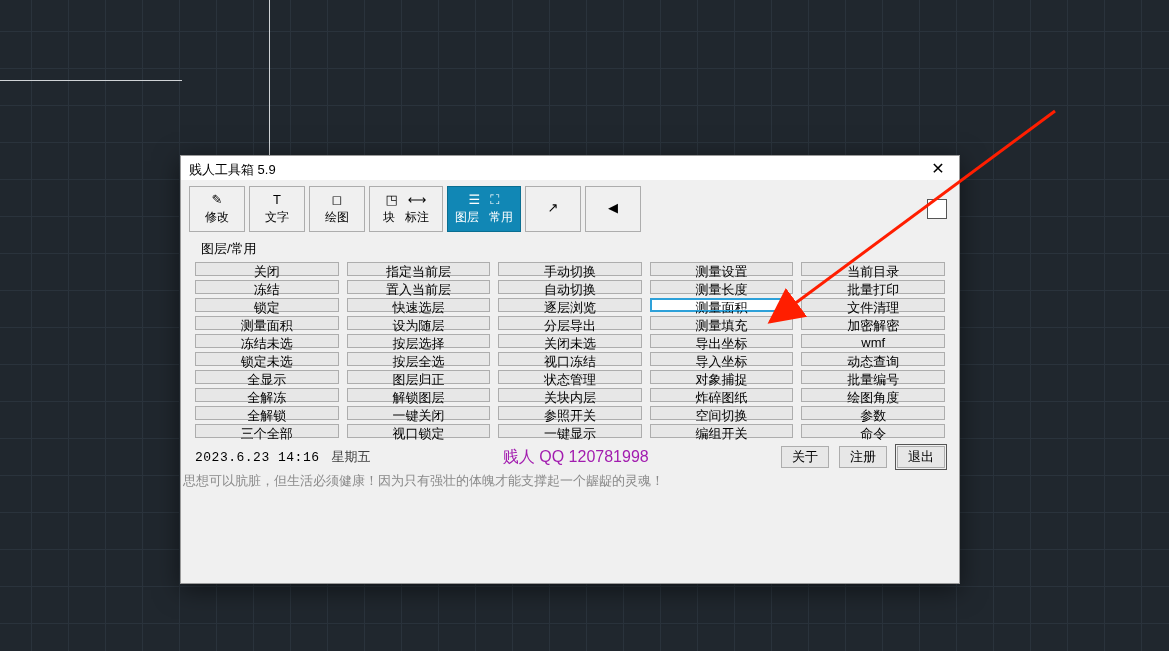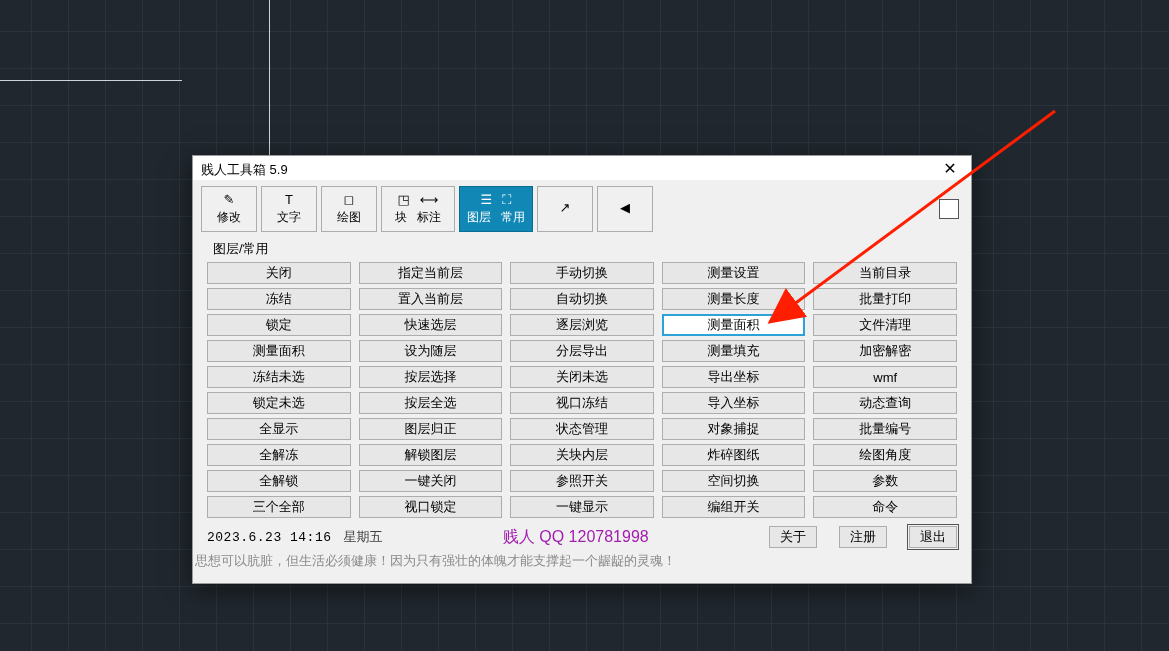--- a/index.html
+++ b/index.html
@@ -41,21 +41,21 @@
   }
   .arrow {
     position: absolute;
     pointer-events: none;
     z-index: 1000;
   }
 
   
   .win {
     position: absolute;
-    left: 192px;
+    left: 180px;
     top: 155px;
     width: 778px;
     height: 427px;
     background: #f0f0f0;
     border: 1px solid #9a9a9a;
     box-shadow: 0 6px 24px rgba(0,0,0,0.5);
   }
   .titlebar {
     height: 20px;
     padding: 4px 6px 0 6px;
@@ -126,21 +126,21 @@
     color: #000;
   }
 
   .grid {
     display: grid;
     grid-template-columns: repeat(5, 1fr);
     gap: 4px 8px;
     padding: 2px 14px 6px 14px;
   }
   .grid button {
-    height: 22px;
+    height: 14px;
     border: 1px solid #adadad;
     background: #e7e7e7;
     font-family: inherit;
     font-size: 13px;
     cursor: pointer;
     padding: 0;
   }
   .grid button.sel {
     background: #fff;
     border: 1px solid #2ea1d9;
@@ -156,21 +156,21 @@
     font-size: 13px;
   }
   .statusbar .date {
     font-family: "Courier New", monospace;
     letter-spacing: 0.5px;
     color: #000;
   }
   .statusbar .dow { color: #404040; }
   .statusbar .mid { flex:1; text-align:center; }
   .statusbar .link { color: #a21caf; cursor: pointer; font-size:16px; }
-  .statusbar .btns { display:flex; gap:22px; }
+  .statusbar .btns { display:flex; gap:10px; }
   .statusbar .btns button {
     height: 22px;
     width: 48px;
     border: 1px solid #adadad;
     background: #e7e7e7;
     font-family: inherit;
     font-size: 13px;
     cursor: pointer;
   }
   .statusbar .btns button.boxed {

